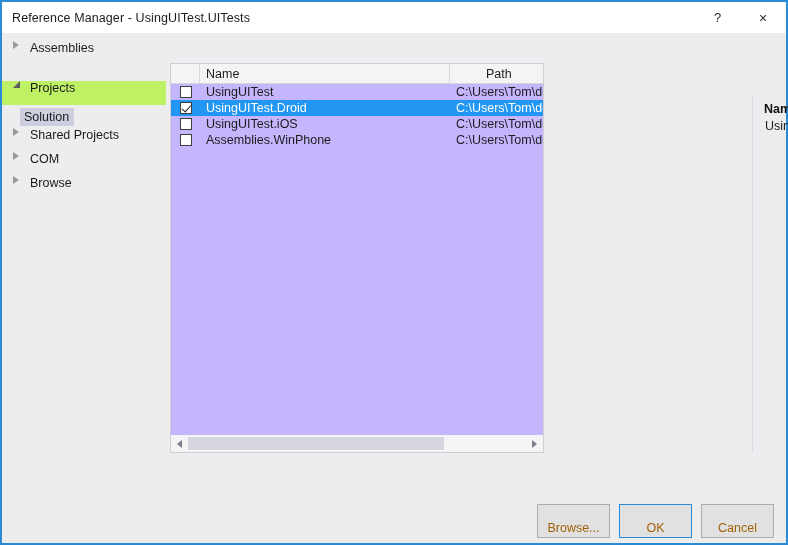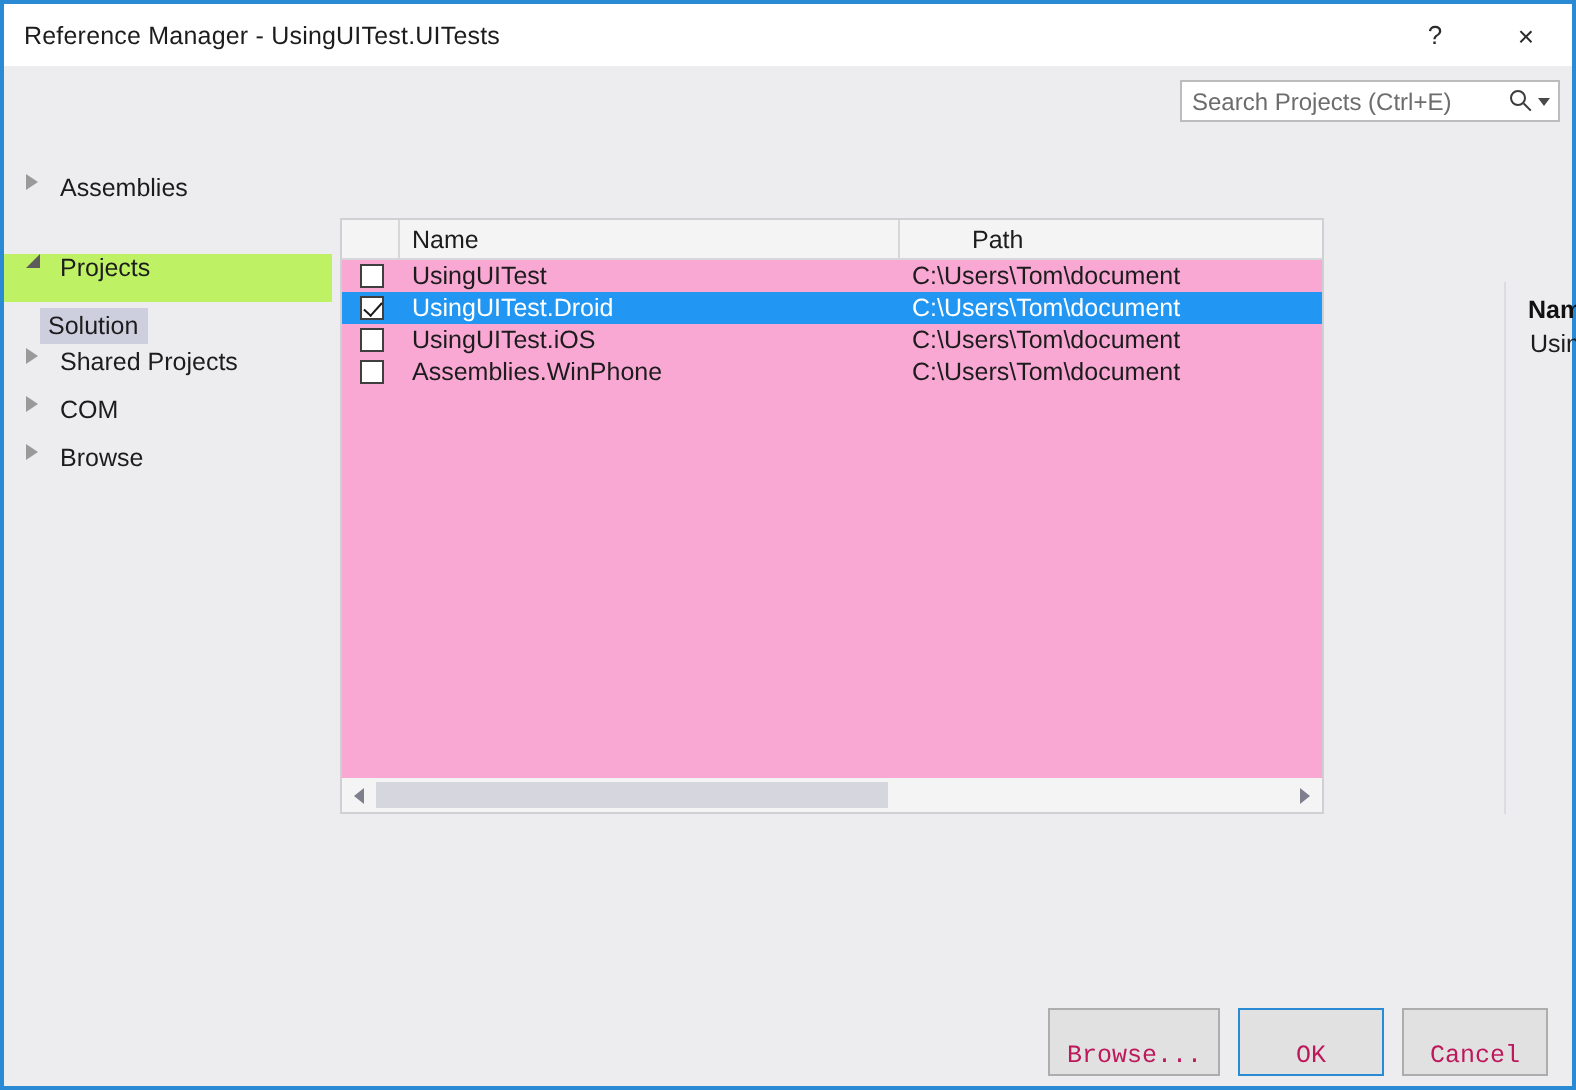--- a/index.html
+++ b/index.html
@@ -19,21 +19,20 @@
   .window {
     position: absolute;
     left: 0; top: 0;
     width: 788px;
     height: 545px;
     box-sizing: border-box;
     border: 2px solid #2a8ad4;
     background: #ededf0;
     display: flex;
     flex-direction: column;
-    gap: 46px;
   }
 
   
   .titlebar {
     height: 31px;
     min-height: 31px;
     background: #ffffff;
     display: flex;
     align-items: center;
     position: relative;
@@ -187,23 +186,23 @@
     flex: 1;
     position: relative;
     background: #ededf0;
     padding: 28px 0 0 4px;
     box-sizing: border-box;
   }
   .listview {
     position: absolute;
     left: 4px;
     top: 30px;
-    width: 492px;
+    width: 374px;
     bottom: 46px;
-    background: #f9a8d4;
+    background: #c4b5fd;
     border: 1px solid #cfcfd4;
     border-top: none;
     box-sizing: border-box;
   }
   .lv-header {
     display: flex;
     height: 21px;
     background: #f4f4f4;
     border-top: 1px solid #cfcfd4;
     border-bottom: 1px solid #d6d6db;
@@ -319,23 +318,23 @@
     padding-right: 12px;
     gap: 9px;
     background: #ededf0;
   }
   .btn {
     min-width: 73px;
     height: 23px;
     box-sizing: border-box;
     background: #e1e1e1;
     border: 1px solid #adadad;
-    font-family: Liberation Mono, monospace;
-    font-size: 12.5px;
-    color: #be185d;
+    font-family: Liberation Sans, sans-serif;
+    font-size: 12.5px;
+    color: #a16207;
     cursor: default;
     padding: 16px 8px;
   }
   .btn.primary { border: 1px solid #2a8ad4; }
 </style>
 </head>
 <body>
 
 <div class="window">
 

